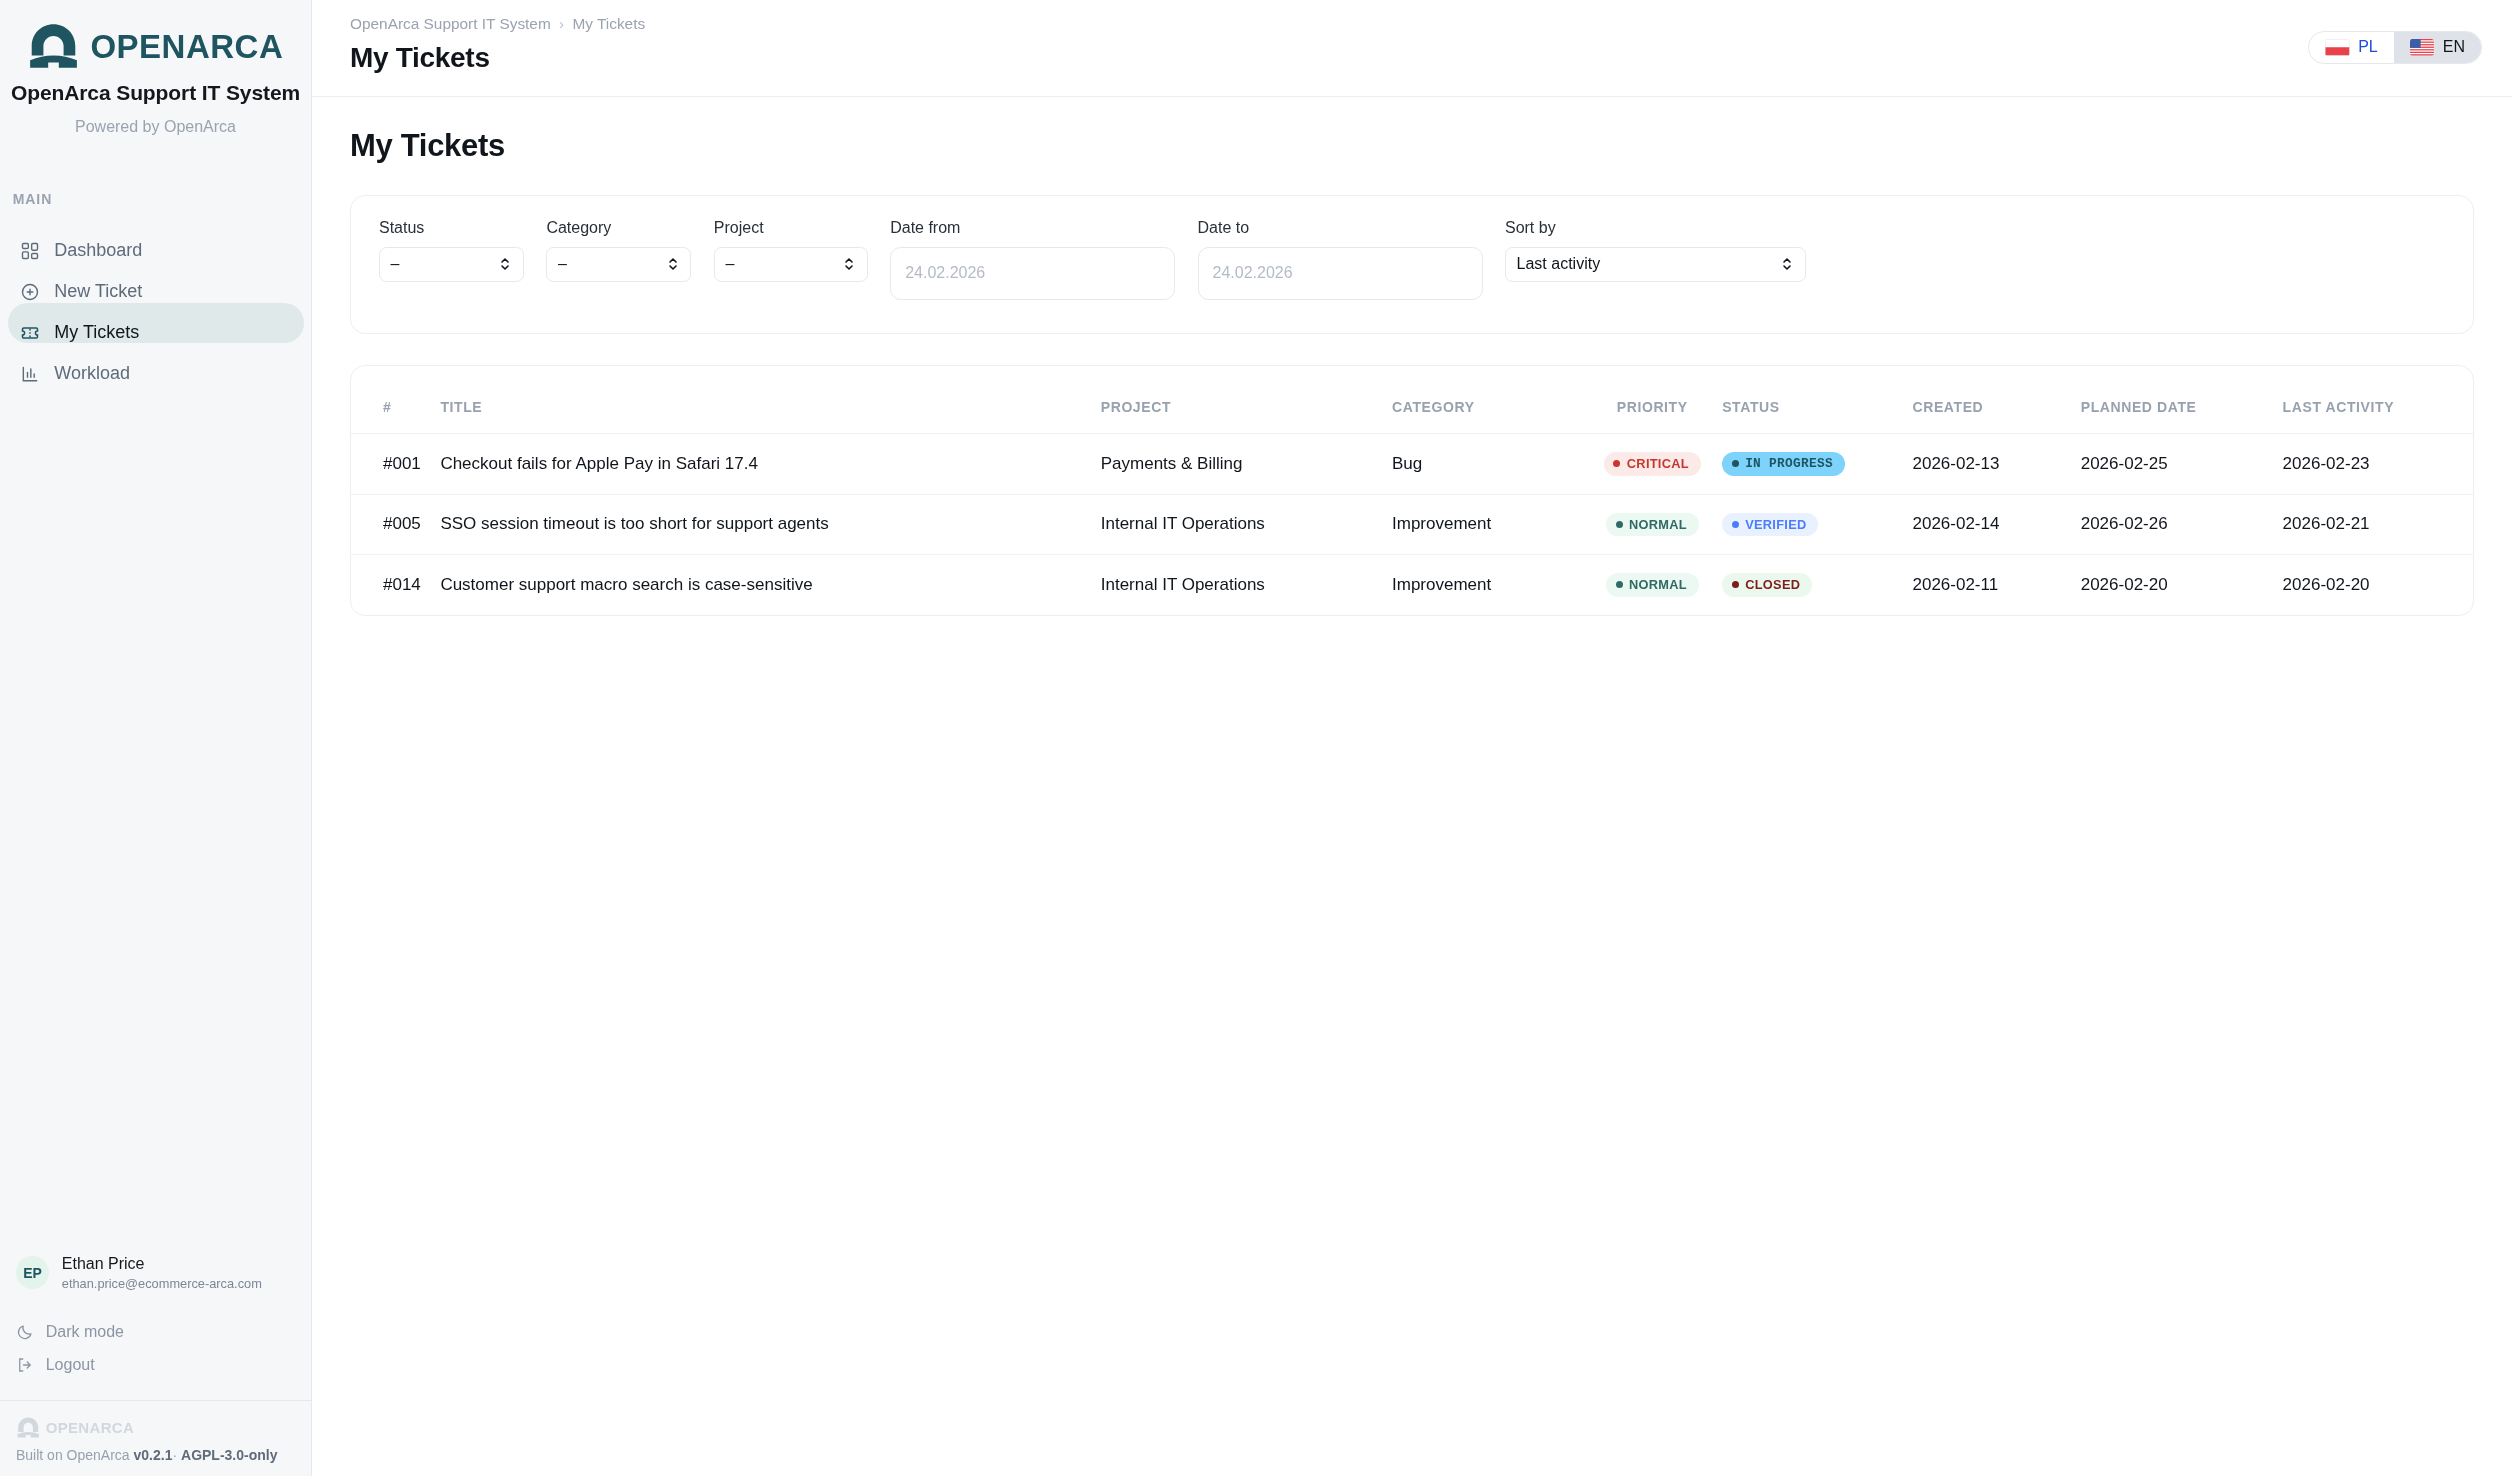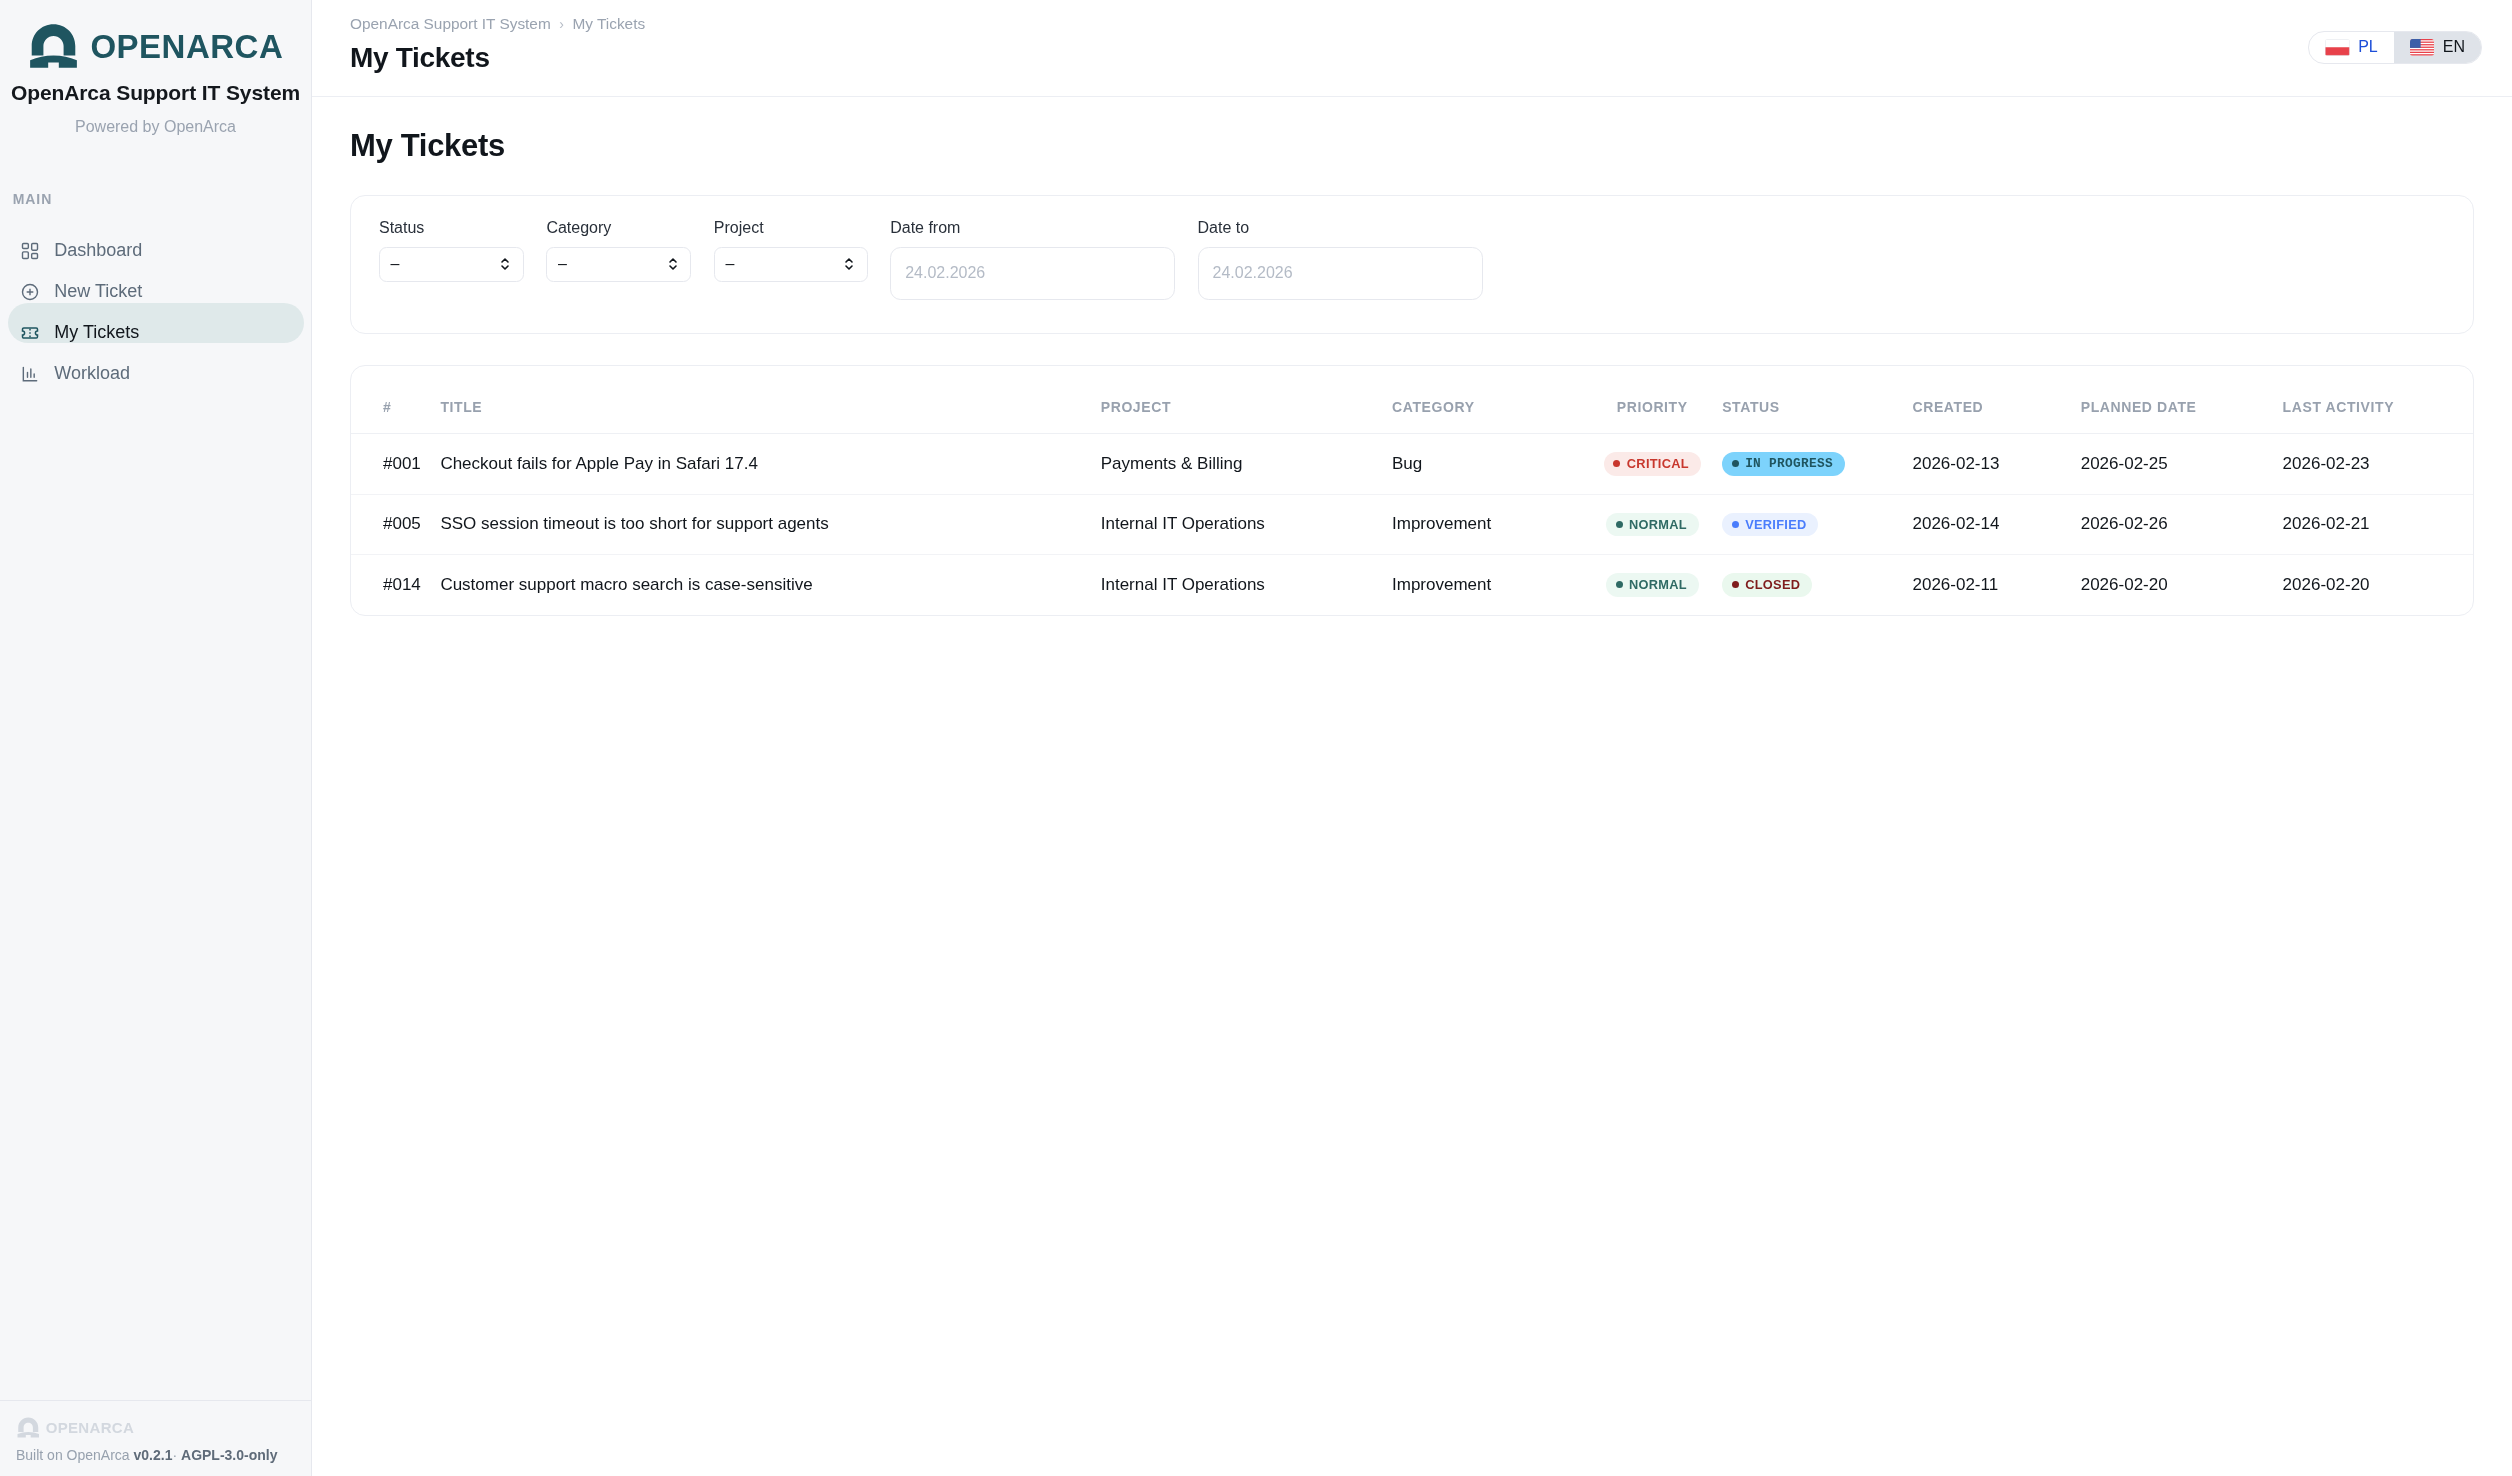--- a/index.html
+++ b/index.html
@@ -209,20 +209,42 @@
         <svg class="nav-icon" viewBox="0 0 24 24" fill="none" stroke="currentColor" stroke-width="1.7">
           <path d="M4 4v16h16" stroke-linecap="round"></path>
             <path d="M9 16V10M13 16V6M17 16v-4" stroke-linecap="round"></path>
         </svg>
         <span>Workload</span>
       </div>
     </nav>
 
     <div class="sidebar-spacer"></div>
 
+    <div class="user-block">
+      <div class="user-row">
+        <div class="avatar">EP</div>
+        <div>
+          <div class="user-name">Ethan Price</div>
+          <div class="user-mail">ethan.price@ecommerce-arca.com</div>
+        </div>
+      </div>
+      <div class="side-action">
+        <svg viewBox="0 0 24 24" fill="none" stroke="currentColor" stroke-width="1.7">
+          <path d="M20 14.5A8.5 8.5 0 0 1 9.5 4a8.5 8.5 0 1 0 10.5 10.5z" stroke-linejoin="round"></path>
+        </svg>
+        <span>Dark mode</span>
+      </div>
+      <div class="side-action">
+        <svg viewBox="0 0 24 24" fill="none" stroke="currentColor" stroke-width="1.7">
+          <path d="M9 4H5v16h4" stroke-linecap="round"></path>
+            <path d="M15 8l4 4-4 4M19 12H10" stroke-linecap="round" stroke-linejoin="round"></path>
+        </svg>
+        <span>Logout</span>
+      </div>
+    </div>
 
     <div class="sidebar-footer">
       <div class="footer-mark">
         <svg width="24.5" height="21" viewBox="0 0 96 86">
           <path d="M48 2C25 2 7 20 7 43v18h22V43c0-10.5 8.5-19 19-19s19 8.5 19 19v18h22V43C89 20 71 2 48 2z" fill="#d3d8df"></path>
           <path d="M4 70c14-6 28-9 44-9s30 3 44 9v14H58V74H38v10H4z" fill="#d3d8df"></path>
         </svg>
         <span class="footer-mark-text">OPENARCA</span>
       </div>
       <div class="footer-built">
@@ -316,20 +338,29 @@
             </div>
           </div>
 
           <div class="field">
             <span class="field-label">Date to</span>
             <div class="date-box w-date">
               <span>24.02.2026</span>
             </div>
           </div>
 
+          <div class="field">
+            <span class="field-label">Sort by</span>
+            <div class="select-box w-sort">
+              <span>Last activity</span>
+              <svg class="chev" viewBox="0 0 12 18" fill="none" stroke="currentColor" stroke-width="1.6">
+                <path d="M3 7l3-3 3 3M3 11l3 3 3-3" stroke-linecap="round" stroke-linejoin="round"></path>
+              </svg>
+            </div>
+          </div>
 
         </div>
       </section>
 
       <section class="card table-card">
         <table>
           <thead>
             <tr>
               <th class="c-id">#</th>
               <th class="c-title">TITLE</th>

